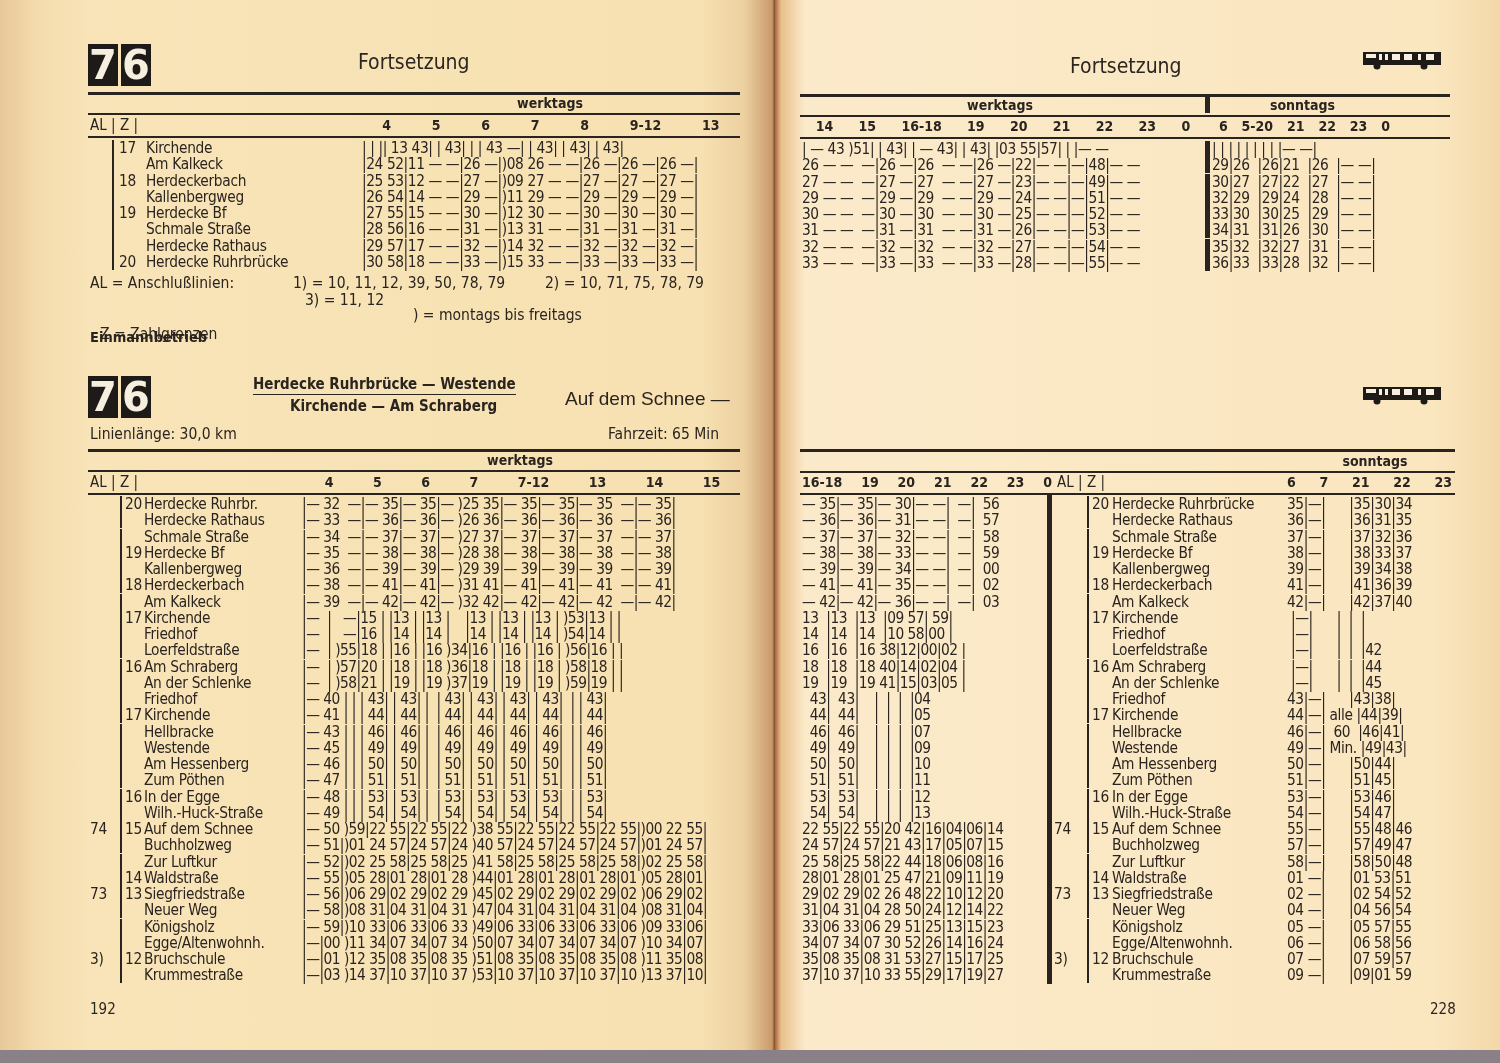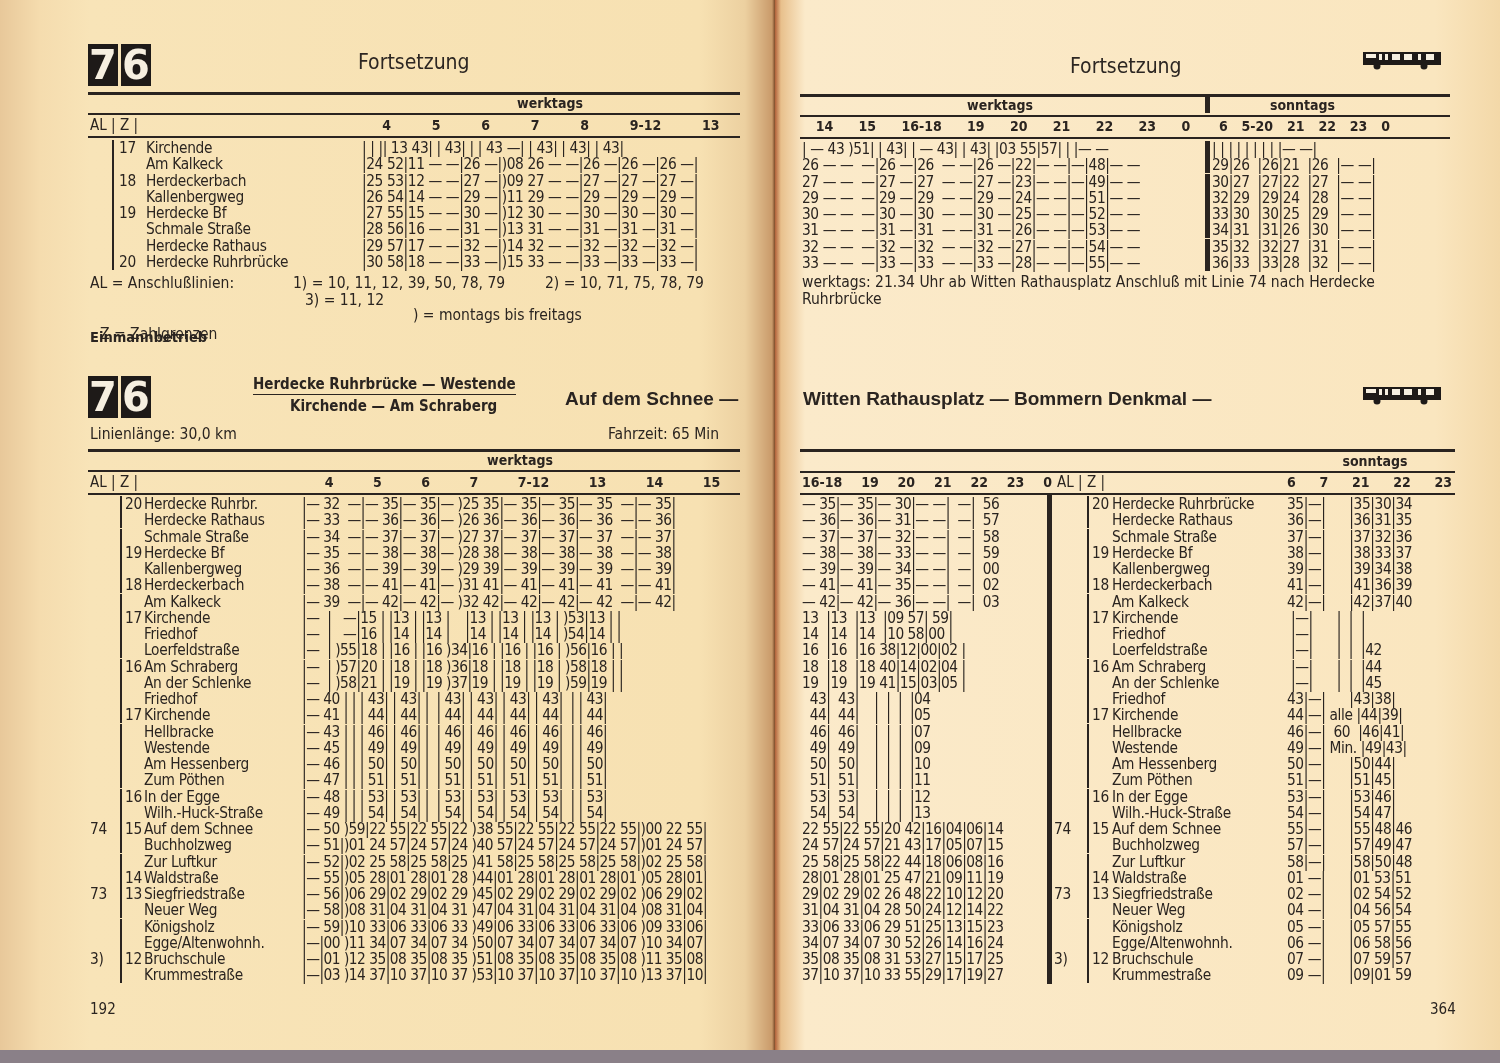--- a/index.html
+++ b/index.html
@@ -29,21 +29,21 @@
   .title { position:absolute; font-size:21px; color:#2c2622; }
   .bus {
     position:absolute; width:80px; height:20px;
   }
   .rule-thick { position:absolute; height:3px; background:#2a2420; }
   .rule-thin { position:absolute; height:2px; background:#2a2420; }
   .hdr { font-weight:bold; font-size:14px; text-align:center; }
   .bold { font-weight:bold; }
   .times { font-family:"DejaVu Sans Condensed","DejaVu Sans", sans-serif; letter-spacing:-0.3px; }
   .foot { position:absolute; font-size:15.5px; }
-  .rtitle { position:absolute; font-family:"Liberation Sans", sans-serif; font-weight:bold; font-size:19px; }
+  .rtitle { position:absolute; font-family:"Liberation Sans", sans-serif; font-weight:normal; font-size:19px; }
   .pg { position:absolute; font-size:15px; }
 </style>
 </head>
 <body>
 
 <div class="page left">
   <div class="logo" style="left:88px;top:44px;">
     <span>7</span>
     <span>6</span>
   </div>
@@ -196,23 +196,21 @@
       <div style="position: absolute; top: 0px; left: 0px; width: 650px; height: 16.25px; font-size: 15.3px; line-height: 16.25px; white-space: pre;"><span style="position: absolute; left: 0px; letter-spacing: -0.4px;">| — 43 )51| | 43| | — 43| | 43| |03 55|57| | |— —</span><span style="position: absolute; left: 403px; top: 0px; width: 5px; height: 16px; background: rgb(42, 36, 32);"></span><span style="position: absolute; left: 410px; letter-spacing: -0.4px;">| | | | | | | | |— —|</span></div>
       <div style="position: absolute; top: 16.25px; left: 0px; width: 650px; height: 16.25px; font-size: 15.3px; line-height: 16.25px; white-space: pre;"><span style="position: absolute; left: 0px; letter-spacing: -0.4px;">26 — —  —|26 —|26  — —|26 —|22|— —|—|48|— —</span><span style="position: absolute; left: 403px; top: 0px; width: 5px; height: 16px; background: rgb(42, 36, 32);"></span><span style="position: absolute; left: 410px; letter-spacing: -0.4px;">29|26  |26|21  |26  |— —|</span></div>
       <div style="position: absolute; top: 32.5px; left: 0px; width: 650px; height: 16.25px; font-size: 15.3px; line-height: 16.25px; white-space: pre;"><span style="position: absolute; left: 0px; letter-spacing: -0.4px;">27 — —  —|27 —|27  — —|27 —|23|— —|—|49|— —</span><span style="position: absolute; left: 403px; top: 0px; width: 5px; height: 16px; background: rgb(42, 36, 32);"></span><span style="position: absolute; left: 410px; letter-spacing: -0.4px;">30|27  |27|22  |27  |— —|</span></div>
       <div style="position: absolute; top: 48.75px; left: 0px; width: 650px; height: 16.25px; font-size: 15.3px; line-height: 16.25px; white-space: pre;"><span style="position: absolute; left: 0px; letter-spacing: -0.4px;">29 — —  —|29 —|29  — —|29 —|24|— —|—|51|— —</span><span style="position: absolute; left: 403px; top: 0px; width: 5px; height: 16px; background: rgb(42, 36, 32);"></span><span style="position: absolute; left: 410px; letter-spacing: -0.4px;">32|29  |29|24  |28  |— —|</span></div>
       <div style="position: absolute; top: 65px; left: 0px; width: 650px; height: 16.25px; font-size: 15.3px; line-height: 16.25px; white-space: pre;"><span style="position: absolute; left: 0px; letter-spacing: -0.4px;">30 — —  —|30 —|30  — —|30 —|25|— —|—|52|— —</span><span style="position: absolute; left: 403px; top: 0px; width: 5px; height: 16px; background: rgb(42, 36, 32);"></span><span style="position: absolute; left: 410px; letter-spacing: -0.4px;">33|30  |30|25  |29  |— —|</span></div>
       <div style="position: absolute; top: 81.25px; left: 0px; width: 650px; height: 16.25px; font-size: 15.3px; line-height: 16.25px; white-space: pre;"><span style="position: absolute; left: 0px; letter-spacing: -0.4px;">31 — —  —|31 —|31  — —|31 —|26|— —|—|53|— —</span><span style="position: absolute; left: 403px; top: 0px; width: 5px; height: 16px; background: rgb(42, 36, 32);"></span><span style="position: absolute; left: 410px; letter-spacing: -0.4px;">34|31  |31|26  |30  |— —|</span></div>
       <div style="position: absolute; top: 97.5px; left: 0px; width: 650px; height: 16.25px; font-size: 15.3px; line-height: 16.25px; white-space: pre;"><span style="position: absolute; left: 0px; letter-spacing: -0.4px;">32 — —  —|32 —|32  — —|32 —|27|— —|—|54|— —</span><span style="position: absolute; left: 403px; top: 0px; width: 5px; height: 16px; background: rgb(42, 36, 32);"></span><span style="position: absolute; left: 410px; letter-spacing: -0.4px;">35|32  |32|27  |31  |— —|</span></div>
       <div style="position: absolute; top: 113.75px; left: 0px; width: 650px; height: 16.25px; font-size: 15.3px; line-height: 16.25px; white-space: pre;"><span style="position: absolute; left: 0px; letter-spacing: -0.4px;">33 — —  —|33 —|33  — —|33 —|28|— —|—|55|— —</span><span style="position: absolute; left: 403px; top: 0px; width: 5px; height: 16px; background: rgb(42, 36, 32);"></span><span style="position: absolute; left: 410px; letter-spacing: -0.4px;">36|33  |33|28  |32  |— —|</span></div>
     </div>
 
-  <div class="foot" style="left:27px;top:274px;width:650px;line-height:17px;">werktags: 21.34 Uhr ab Witten Rathausplatz Anschluß mit Linie 74 nach Herdecke Ruhrbrücke</div>
-
-  <div class="rtitle" style="left:28px;top:388px;">Witten Rathausplatz — Bommern Denkmal —</div>
+
   <svg class="bus" style="left:587px;top:385px;" viewBox="0 0 80 20">
     <rect x="1" y="2" width="78" height="13" fill="#1e1a18"></rect>
     <rect x="4" y="4" width="10" height="4" fill="#f6efe0"></rect>
     <rect x="17" y="4" width="3" height="6" fill="#f6efe0"></rect>
       <rect x="23" y="4" width="3" height="6" fill="#f6efe0"></rect>
     <rect x="30" y="4" width="8" height="6" fill="#f6efe0"></rect>
       <rect x="42" y="4" width="8" height="6" fill="#f6efe0"></rect>
     <rect x="56" y="4" width="3" height="6" fill="#f6efe0"></rect>
       <rect x="64" y="4" width="8" height="6" fill="#f6efe0"></rect>
     <circle cx="15" cy="16" r="3.5" fill="#1e1a18"></circle>
@@ -271,14 +269,14 @@
       <div style="position: absolute; top: 357.5px; left: 0px; width: 655px; height: 16.25px; font-size: 15.3px; line-height: 16.25px; white-space: pre;"><span style="position: absolute; left: 0px; letter-spacing: -0.5px;">25 58|25 58|22 44|18|06|08|16</span><span style="position: absolute; left: 252px;"></span><span style="position: absolute; left: 285px; border-left: 2px solid rgb(42, 36, 32); padding-left: 3px; height: 16px;"></span><span style="position: absolute; left: 310px;">Zur Luftkur</span><span style="position: absolute; left: 485px; letter-spacing: -0.4px;">58|—|      |58|50|48</span></div>
       <div style="position: absolute; top: 373.75px; left: 0px; width: 655px; height: 16.25px; font-size: 15.3px; line-height: 16.25px; white-space: pre;"><span style="position: absolute; left: 0px; letter-spacing: -0.5px;">28|01 28|01 25 47|21|09|11|19</span><span style="position: absolute; left: 252px;"></span><span style="position: absolute; left: 285px; border-left: 2px solid rgb(42, 36, 32); padding-left: 3px; height: 16px;">14</span><span style="position: absolute; left: 310px;">Waldstraße</span><span style="position: absolute; left: 485px; letter-spacing: -0.4px;">01 —|      |01 53|51</span></div>
       <div style="position: absolute; top: 390px; left: 0px; width: 655px; height: 16.25px; font-size: 15.3px; line-height: 16.25px; white-space: pre;"><span style="position: absolute; left: 0px; letter-spacing: -0.5px;">29|02 29|02 26 48|22|10|12|20</span><span style="position: absolute; left: 252px;">73</span><span style="position: absolute; left: 285px; border-left: 2px solid rgb(42, 36, 32); padding-left: 3px; height: 16px;">13</span><span style="position: absolute; left: 310px;">Siegfriedstraße</span><span style="position: absolute; left: 485px; letter-spacing: -0.4px;">02 —|      |02 54|52</span></div>
       <div style="position: absolute; top: 406.25px; left: 0px; width: 655px; height: 16.25px; font-size: 15.3px; line-height: 16.25px; white-space: pre;"><span style="position: absolute; left: 0px; letter-spacing: -0.5px;">31|04 31|04 28 50|24|12|14|22</span><span style="position: absolute; left: 252px;"></span><span style="position: absolute; left: 285px; border-left: 2px solid rgb(42, 36, 32); padding-left: 3px; height: 16px;"></span><span style="position: absolute; left: 310px;">Neuer Weg</span><span style="position: absolute; left: 485px; letter-spacing: -0.4px;">04 —|      |04 56|54</span></div>
       <div style="position: absolute; top: 422.5px; left: 0px; width: 655px; height: 16.25px; font-size: 15.3px; line-height: 16.25px; white-space: pre;"><span style="position: absolute; left: 0px; letter-spacing: -0.5px;">33|06 33|06 29 51|25|13|15|23</span><span style="position: absolute; left: 252px;"></span><span style="position: absolute; left: 285px; border-left: 2px solid rgb(42, 36, 32); padding-left: 3px; height: 16px;"></span><span style="position: absolute; left: 310px;">Königsholz</span><span style="position: absolute; left: 485px; letter-spacing: -0.4px;">05 —|      |05 57|55</span></div>
       <div style="position: absolute; top: 438.75px; left: 0px; width: 655px; height: 16.25px; font-size: 15.3px; line-height: 16.25px; white-space: pre;"><span style="position: absolute; left: 0px; letter-spacing: -0.5px;">34|07 34|07 30 52|26|14|16|24</span><span style="position: absolute; left: 252px;"></span><span style="position: absolute; left: 285px; border-left: 2px solid rgb(42, 36, 32); padding-left: 3px; height: 16px;"></span><span style="position: absolute; left: 310px;">Egge/Altenwohnh.</span><span style="position: absolute; left: 485px; letter-spacing: -0.4px;">06 —|      |06 58|56</span></div>
       <div style="position: absolute; top: 455px; left: 0px; width: 655px; height: 16.25px; font-size: 15.3px; line-height: 16.25px; white-space: pre;"><span style="position: absolute; left: 0px; letter-spacing: -0.5px;">35|08 35|08 31 53|27|15|17|25</span><span style="position: absolute; left: 252px;">3)</span><span style="position: absolute; left: 285px; border-left: 2px solid rgb(42, 36, 32); padding-left: 3px; height: 16px;">12</span><span style="position: absolute; left: 310px;">Bruchschule</span><span style="position: absolute; left: 485px; letter-spacing: -0.4px;">07 —|      |07 59|57</span></div>
       <div style="position: absolute; top: 471.25px; left: 0px; width: 655px; height: 16.25px; font-size: 15.3px; line-height: 16.25px; white-space: pre;"><span style="position: absolute; left: 0px; letter-spacing: -0.5px;">37|10 37|10 33 55|29|17|19|27</span><span style="position: absolute; left: 252px;"></span><span style="position: absolute; left: 285px; border-left: 2px solid rgb(42, 36, 32); padding-left: 3px; height: 16px;"></span><span style="position: absolute; left: 310px;">Krummestraße</span><span style="position: absolute; left: 485px; letter-spacing: -0.4px;">09 —|      |09|01 59</span></div>
     </div>
 
-  <div class="pg" style="left:655px;top:1000px;">364</div>
+  <div class="pg" style="left:655px;top:1000px;">228</div>
 </div>
 
 </body></html>

